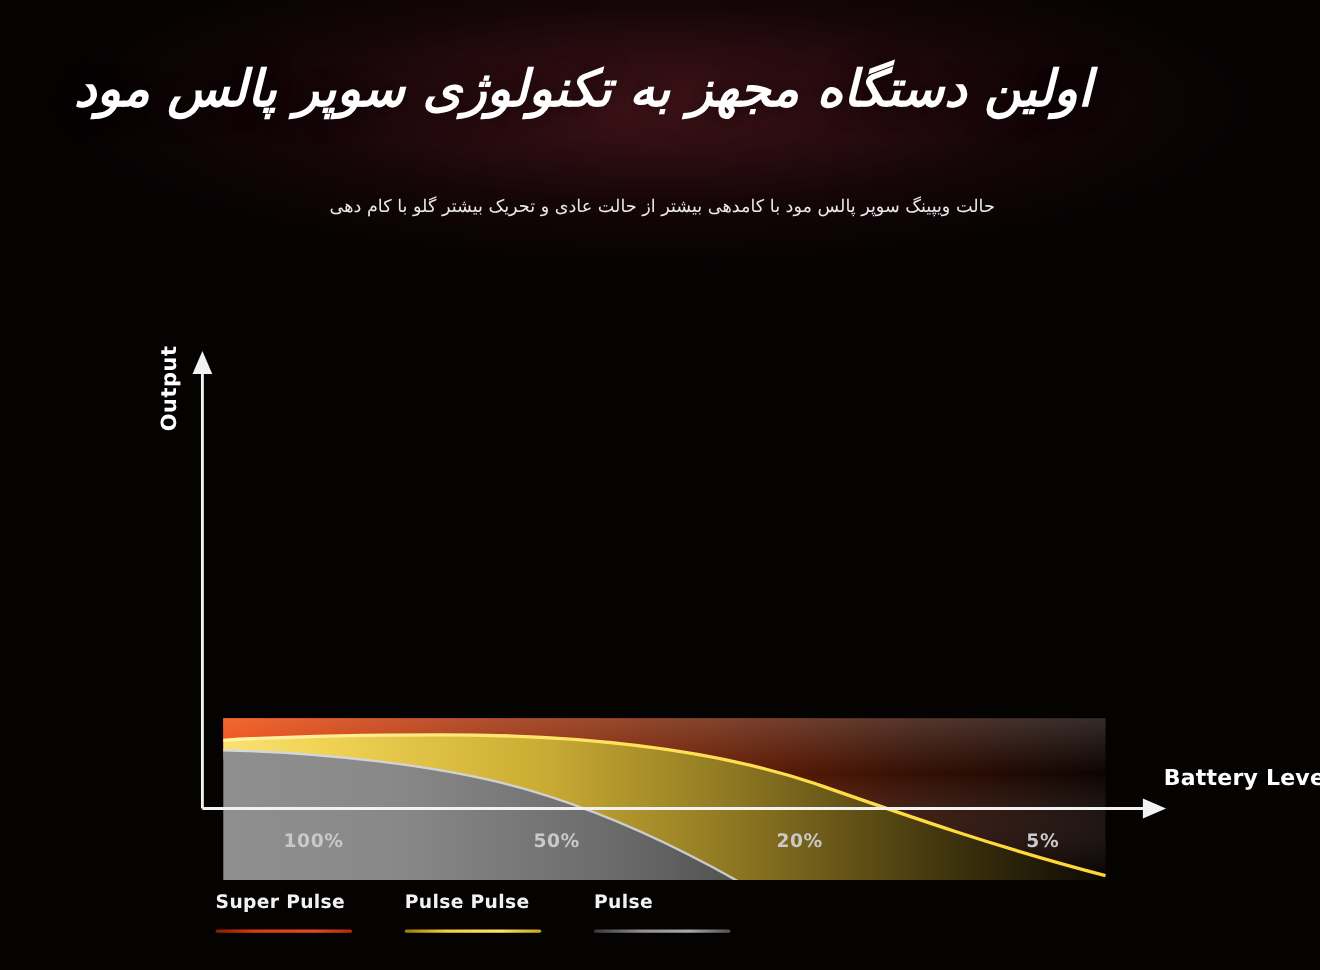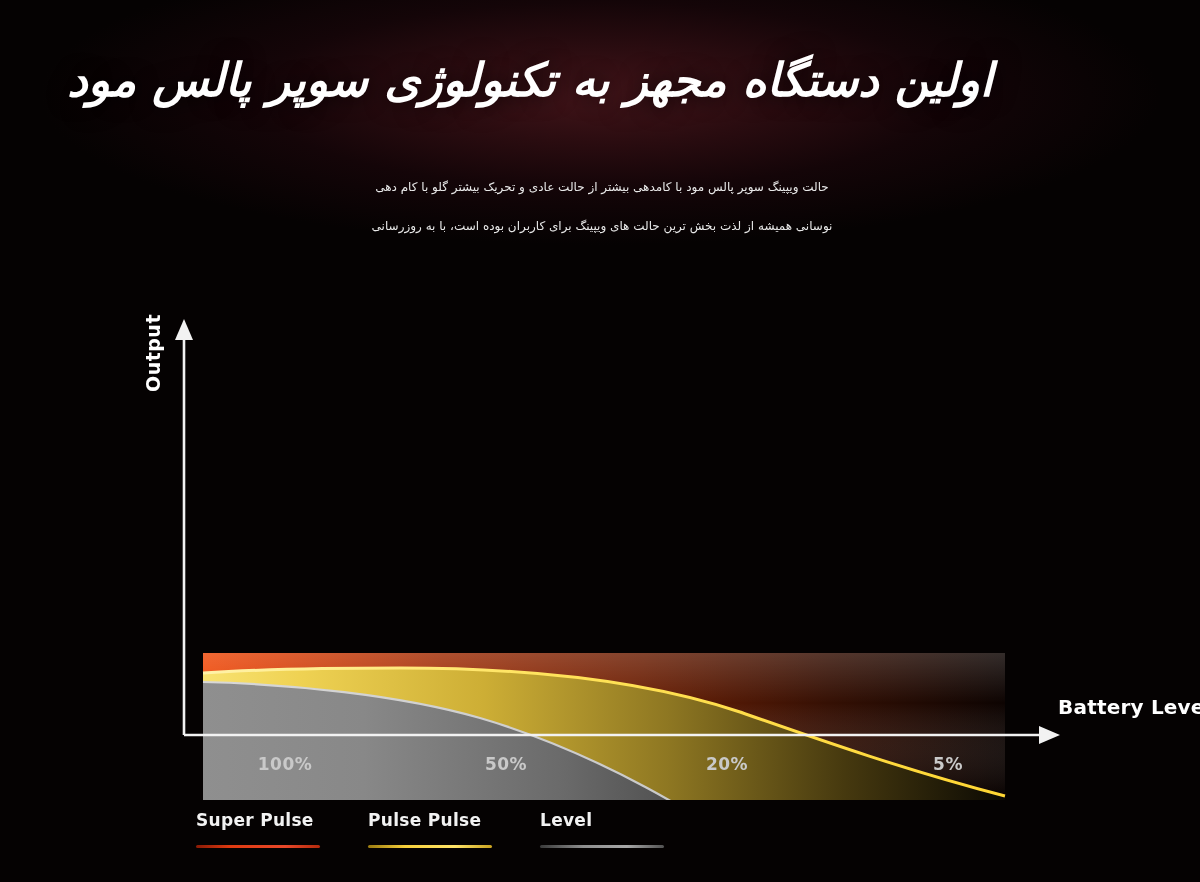--- a/index.html
+++ b/index.html
@@ -42,21 +42,21 @@
   }
   
   .para {
     position: absolute;
     left: 96px;
     top: 168px;
     width: 1012px;
     direction: rtl;
     text-align: center;
     color: #e9e9e9;
-    font-size: 12px;
+    font-size: 16px;
     line-height: 39px;
     font-weight: 400;
   }
   .para p { margin: 0; }
 
   
   .chart {
     position: absolute;
     left: 0;
     top: 300px;
@@ -126,21 +126,20 @@
 <body>
 
 <div class="page">
 
   <div class="heading-wrap">
     <div class="heading">اولین دستگاه مجهز به تکنولوژی سوپر پالس مود</div>
   </div>
 
   <div class="para">
     <p>حالت ویپینگ سوپر پالس مود با کامدهی بیشتر از حالت عادی و تحریک بیشتر گلو با کام دهی</p>
-    <p>نوسانی همیشه از لذت بخش ترین حالت های ویپینگ برای کاربران بوده است، با به روزرسانی</p>
   </div>
 
   <div class="chart">
     <svg width="1200" height="500" viewBox="0 0 1200 500" xmlns="http://www.w3.org/2000/svg">
       <defs>
 
         <linearGradient id="gradRed" x1="0" y1="0" x2="1" y2="0">
           <stop offset="0" stop-color="#ef4b0c"></stop>
           <stop offset="0.10" stop-color="#d8400a"></stop>
           <stop offset="0.30" stop-color="#a02f08"></stop>
@@ -263,18 +262,18 @@
   <div class="legend">
     <div class="legend-item">
       <div class="legend-label">Super Pulse</div>
       <div class="legend-rule super"></div>
     </div>
     <div class="legend-item">
       <div class="legend-label">Pulse Pulse</div>
       <div class="legend-rule pulse"></div>
     </div>
     <div class="legend-item">
-      <div class="legend-label">Level</div>
+      <div class="legend-label">Pulse</div>
       <div class="legend-rule others"></div>
     </div>
   </div>
 
 </div>
 
 </body></html>

